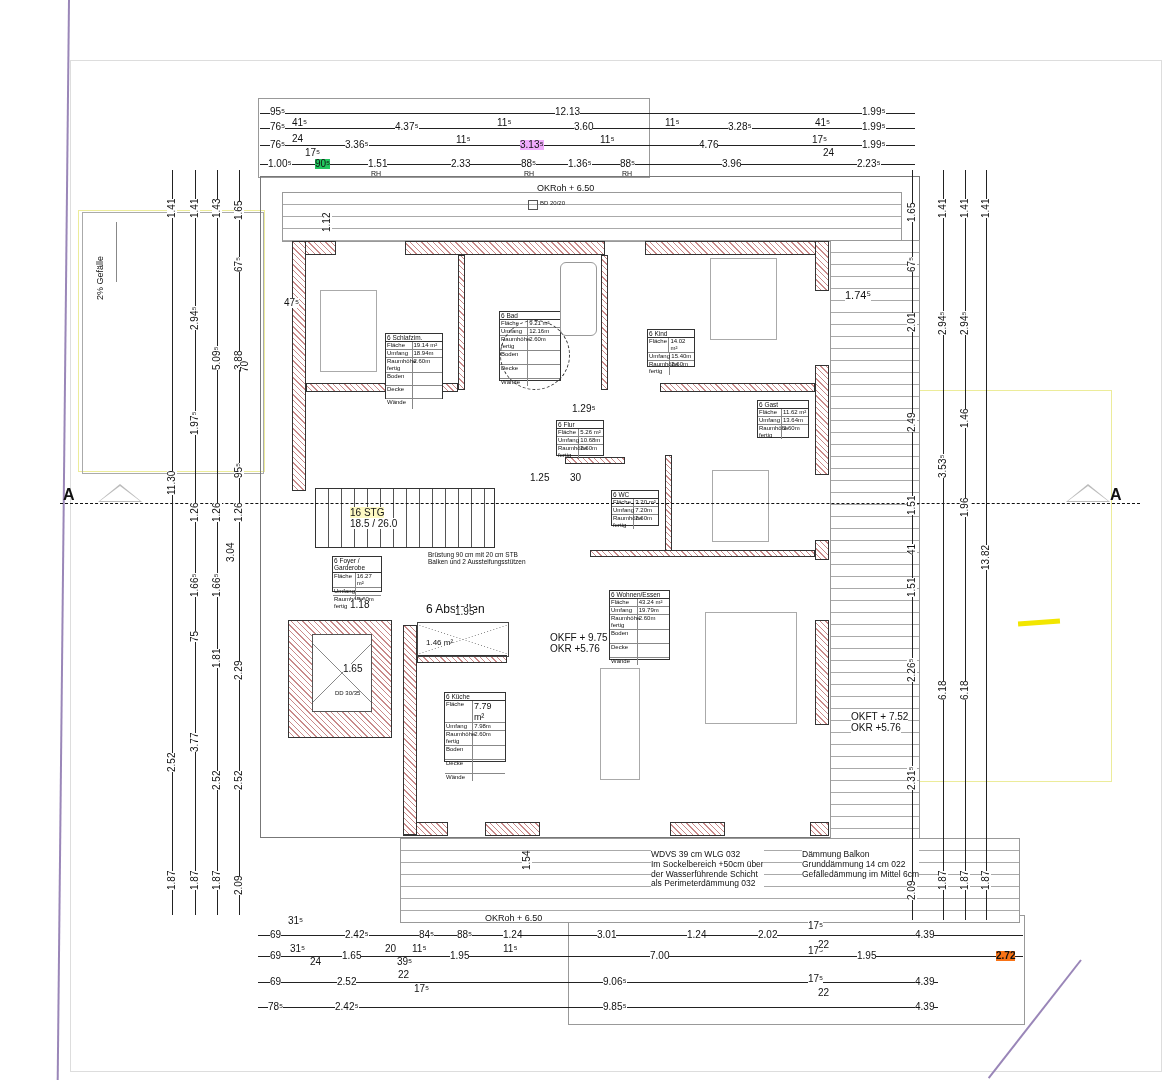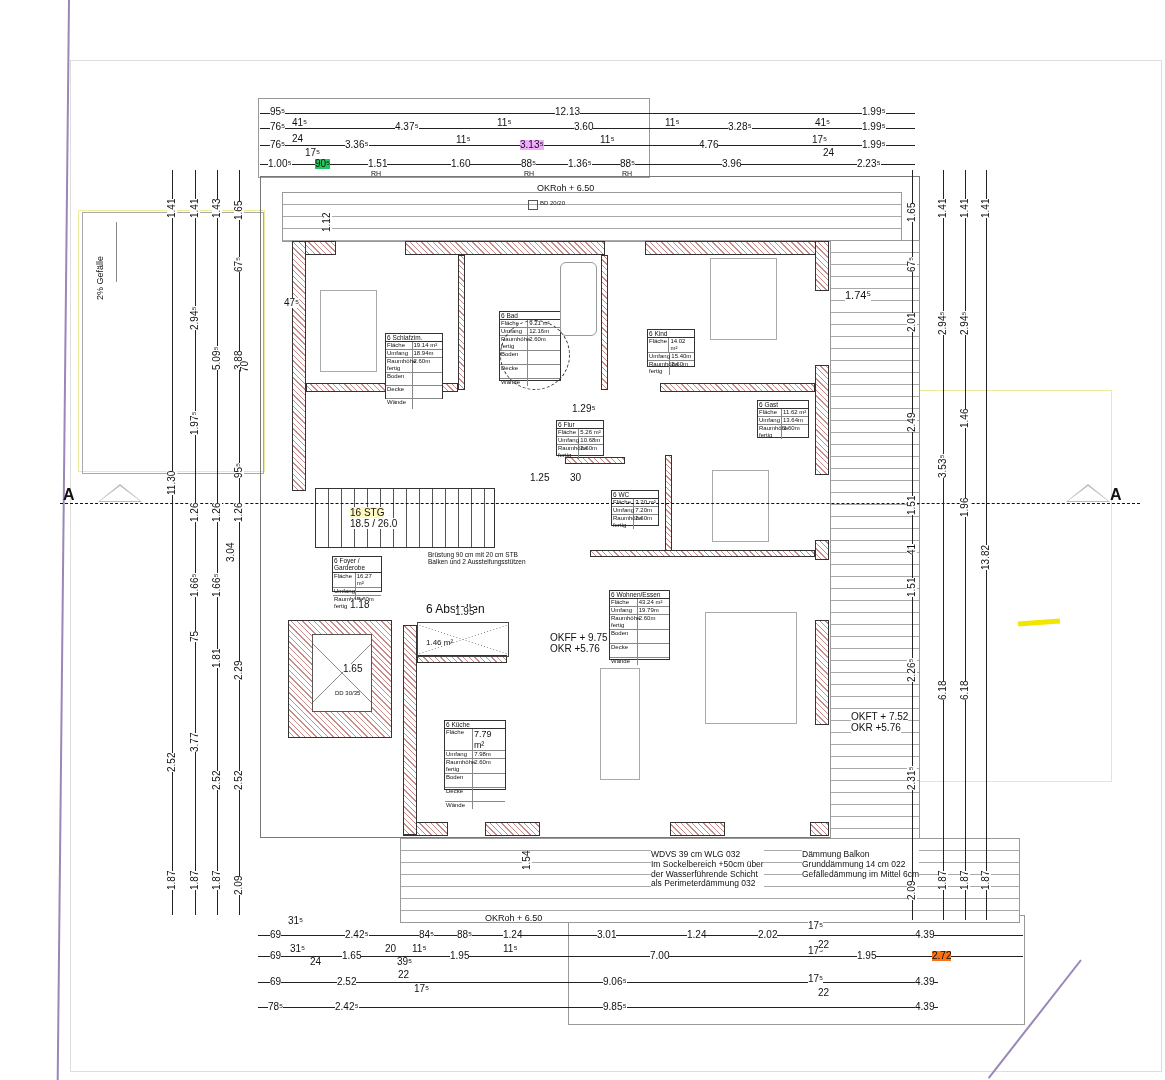--- a/index.html
+++ b/index.html
@@ -207,21 +207,21 @@
       <span></span>
     </div>
   <div class="r" style="border:0;">
       <span>Raumhöhe fertig</span>
       <span>2.60m</span>
     </div>
 </div>
 <div class="abs" style="left:417px;top:622px;width:90px;height:33px;border:1px solid #444;background:linear-gradient(18deg,transparent 49.5%,#888 50%,transparent 50.5%),linear-gradient(-18deg,transparent 49.5%,#888 50%,transparent 50.5%);"></div>
 <div class="lbl" style="left:426px;top:602px;font-size:12px;">6 Abstellen</div>
 <div class="lbl" style="left:426px;top:638px;font-size:8px;">1.46 m²</div>
-<div class="room-tag" style="left:444px;top:692px;width:62px;height:70px;margin-top:28px;">
+<div class="room-tag" style="left:444px;top:692px;width:62px;height:70px;">
   <div class="t">6 Küche</div>
   <div class="r">
       <span>Fläche</span>
       <span style="font-size:9px;">7.79 m²</span>
     </div>
   <div class="r">
       <span>Umfang</span>
       <span>7.98m</span>
     </div>
   <div class="r">
@@ -327,21 +327,21 @@
 <div class="dim" style="left:520px;top:140px;background:#f0abfc;">3.13⁵</div>
 <div class="dim" style="left:600px;top:135px;background:#fff;">11⁵</div>
 <div class="dim" style="left:699px;top:140px;background:#fff;">4.76</div>
 <div class="dim" style="left:812px;top:135px;background:#fff;">17⁵</div>
 <div class="dim" style="left:823px;top:148px;background:#fff;">24</div>
 <div class="dim" style="left:862px;top:140px;background:#fff;">1.99⁵</div>
 
 <div class="dim" style="left:268px;top:159px;background:#fff;">1.00⁵</div>
 <div class="dim" style="left:315px;top:159px;background:#22c55e;">90⁵</div>
 <div class="dim" style="left:368px;top:159px;background:#fff;">1.51</div>
-<div class="dim" style="left:451px;top:159px;background:#fff;">1.60</div>
+<div class="dim" style="left:451px;top:159px;background:#fff;">2.33</div>
 <div class="dim" style="left:521px;top:159px;background:#fff;">88⁵</div>
 <div class="dim" style="left:568px;top:159px;background:#fff;">1.36⁵</div>
 <div class="dim" style="left:620px;top:159px;background:#fff;">88⁵</div>
 <div class="dim" style="left:722px;top:159px;background:#fff;">3.96</div>
 <div class="dim" style="left:857px;top:159px;background:#fff;">2.23⁵</div>
 <div class="dim" style="left:371px;top:170px;font-size:7px;">RH</div>
 <div class="dim" style="left:524px;top:170px;font-size:7px;">RH</div>
 <div class="dim" style="left:622px;top:170px;font-size:7px;">RH</div>
 
 <div class="hline" style="left:258px;top:935px;width:765px;"></div>
@@ -367,21 +367,21 @@
 <div class="dim" style="left:342px;top:951px;background:#fff;">1.65</div>
 <div class="dim" style="left:385px;top:944px;background:#fff;">20</div>
 <div class="dim" style="left:397px;top:957px;background:#fff;">39⁵</div>
 <div class="dim" style="left:412px;top:944px;background:#fff;">11⁵</div>
 <div class="dim" style="left:450px;top:951px;background:#fff;">1.95</div>
 <div class="dim" style="left:503px;top:944px;background:#fff;">11⁵</div>
 <div class="dim" style="left:650px;top:951px;background:#fff;">7.00</div>
 <div class="dim" style="left:808px;top:946px;background:#fff;">17⁵</div>
 <div class="dim" style="left:818px;top:940px;background:#fff;">22</div>
 <div class="dim" style="left:857px;top:951px;background:#fff;">1.95</div>
-<div class="dim" style="left:932px;top:951px;background:#f97316;">2.72</div>
+<div class="dim" style="left:996px;top:951px;background:#f97316;font-weight:bold;">2.72</div>
 
 <div class="dim" style="left:270px;top:977px;background:#fff;">69</div>
 <div class="dim" style="left:337px;top:977px;background:#fff;">2.52</div>
 <div class="dim" style="left:398px;top:970px;background:#fff;">22</div>
 <div class="dim" style="left:414px;top:984px;background:#fff;">17⁵</div>
 <div class="dim" style="left:603px;top:977px;background:#fff;">9.06⁵</div>
 <div class="dim" style="left:808px;top:974px;background:#fff;">17⁵</div>
 <div class="dim" style="left:818px;top:988px;background:#fff;">22</div>
 <div class="dim" style="left:915px;top:977px;background:#fff;">4.39</div>
 

